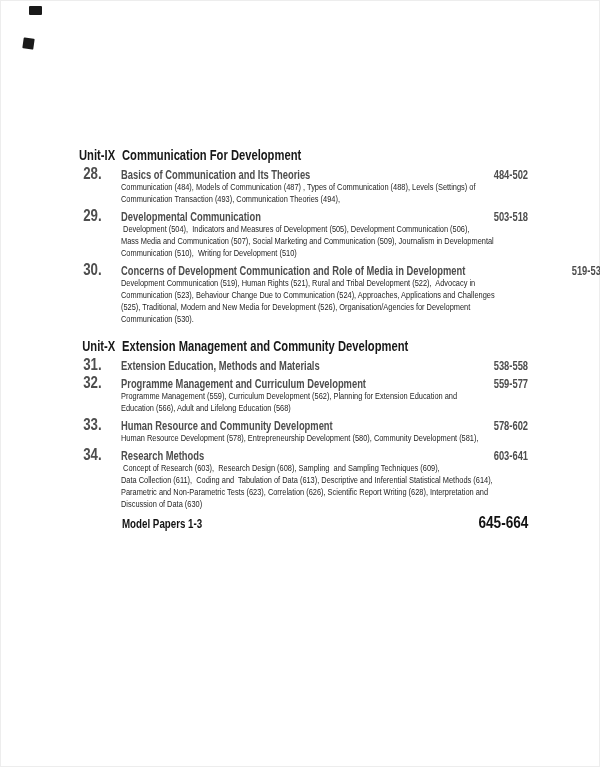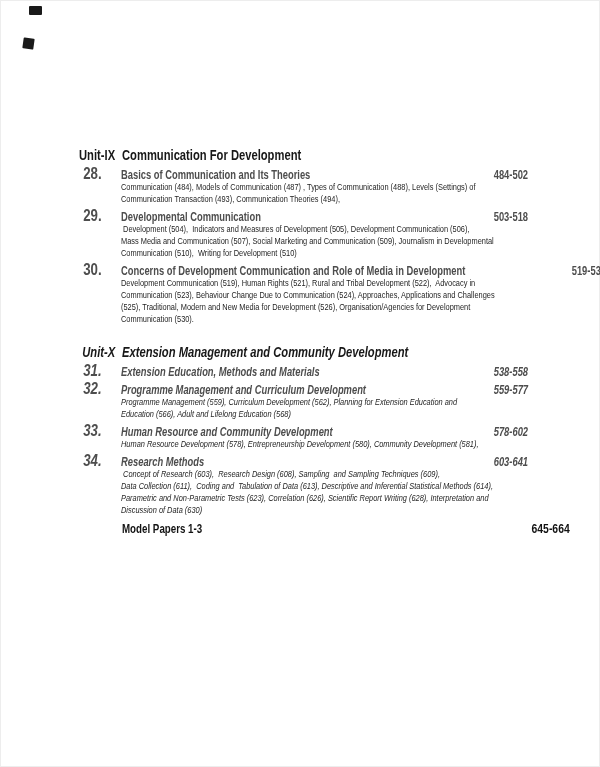--- a/index.html
+++ b/index.html
@@ -18,38 +18,38 @@
   .speck { position: absolute; background: #1a1a1a; border-radius: 1px; }
   .speck.s1 { left: 29px; top: 6px;  width: 13px; height: 9px; }
   .speck.s2 { left: 23px; top: 38px; width: 11px; height: 11px; transform: rotate(8deg); }
 
   
   .sx { display: inline-block; white-space: pre; transform: scaleX(0.78); }
   .sx.l { transform-origin: 0 50%; }
   .sx.r { transform-origin: 100% 50%; }
   .sx.h { transform: scaleX(0.80); }
 
-  .unit + .unit { margin-top: 20px; font-style: italic; }
+  .unit + .unit { margin-top: 14px; }
   .unit-head { display: flex; align-items: flex-start; line-height: 14px; margin-bottom: 6px; }
   .unit-label { width: 115px; text-align: right; font-size: 14px; font-weight: 700; color: #181818; }
   .unit-title { margin-left: 7px; font-size: 14px; font-weight: 700; color: #181818; }
 
   .chapter { margin-bottom: 5px; }
   .row { display: flex; align-items: baseline; line-height: 12px; padding-right: 72px; }
   .num   { width: 102px; text-align: right; font-size: 17px; font-weight: 700; color: #4d4d4d; flex: none; }
   .title { flex: 1; margin-left: 19px; font-size: 12px; font-weight: 700; color: #4d4d4d; overflow: visible; }
   .title .sx { white-space: nowrap; }
   .pages { flex: none; text-align: left; font-size: 12px; font-weight: 700; color: #4d4d4d; }
 
   .desc { margin-left: 121px; }
   .descline { height: 12px; line-height: 12px; font-size: 9.5px; color: #1e1e1e; white-space: pre; }
 
-  .model-papers { display: flex; align-items: baseline; margin-top: 6px; margin-left: 122px; padding-right: 30px; line-height: 14px; }
+  .model-papers { display: flex; align-items: baseline; margin-top: 6px; margin-left: 122px; padding-right: 72px; line-height: 14px; }
   .mp-title { flex: 1; font-size: 13px; font-weight: 700; color: #121212; }
-  .mp-pages { flex: none; font-size: 13px; font-weight: 700; color: #121212; }
+  .mp-pages { flex: none; font-size: 17px; font-weight: 700; color: #121212; }
 </style>
 </head>
 <body>
 
 <div class="page">
   <div class="speck s1"></div>
   <div class="speck s2"></div>
 
   <main id="toc-units">
   <section class="unit">

